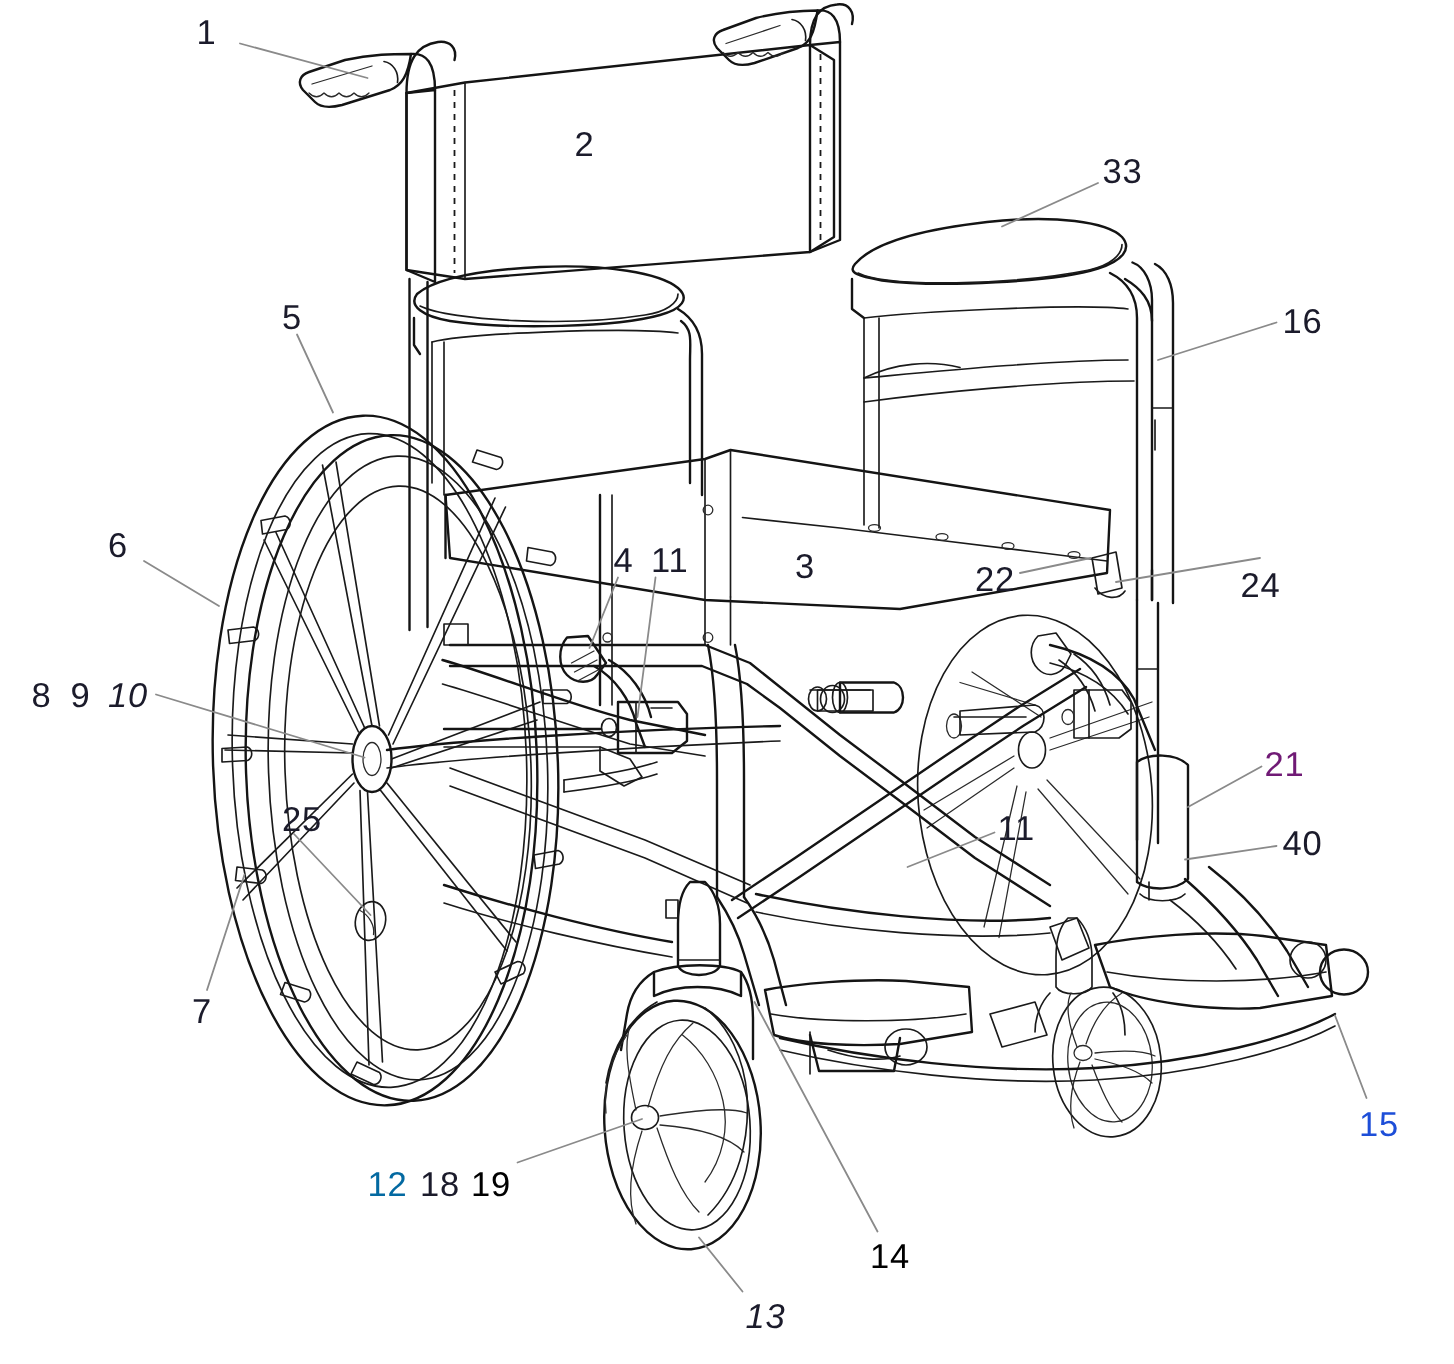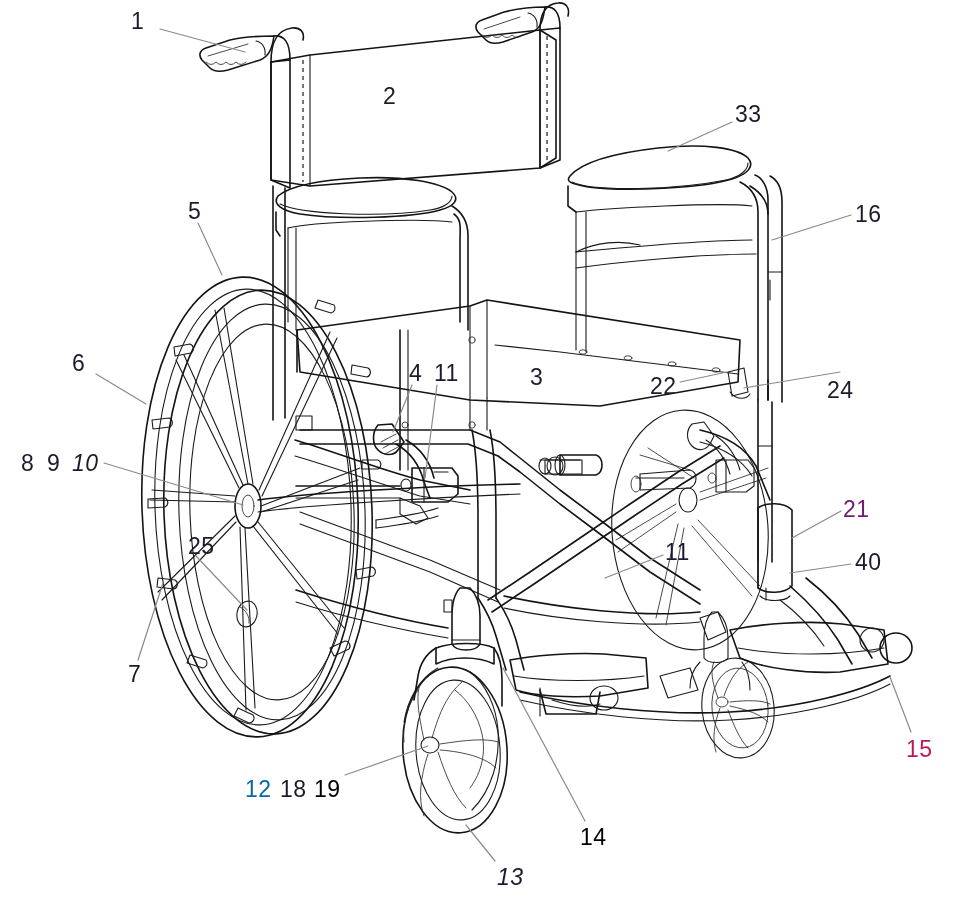--- a/index.html
+++ b/index.html
@@ -434,21 +434,21 @@
       <div class="callout-num" style="left: 188px; top: 200px; color: rgb(27, 27, 43);">5</div>
       <div class="callout-num" style="left: 72px; top: 352px; color: rgb(27, 27, 43);">6</div>
       <div class="callout-num" style="left: 128px; top: 663px; color: rgb(27, 27, 43);">7</div>
       <div class="callout-num" style="left: 21px; top: 452px; color: rgb(27, 27, 43);">8</div>
       <div class="callout-num" style="left: 47px; top: 452px; color: rgb(27, 27, 43);">9</div>
       <div class="callout-num" style="left: 72px; top: 452px; color: rgb(27, 27, 43); font-style: italic;">10</div>
       <div class="callout-num" style="left: 434px; top: 362px; color: rgb(27, 27, 43);">11</div>
       <div class="callout-num" style="left: 245px; top: 778px; color: #0369a1;">12</div>
       <div class="callout-num" style="left: 497px; top: 866px; color: rgb(27, 27, 43); font-style: italic;">13</div>
       <div class="callout-num" style="left: 580px; top: 826px; color: #000000;">14</div>
-      <div class="callout-num" style="left: 906px; top: 738px; color: #be185d;">15</div>
+      <div class="callout-num" style="left: 906px; top: 738px; color: #1d4ed8;">15</div>
       <div class="callout-num" style="left: 855px; top: 203px; color: rgb(27, 27, 43);">16</div>
       <div class="callout-num" style="left: 665px; top: 541px; color: rgb(27, 27, 43);">11</div>
       <div class="callout-num" style="left: 280px; top: 778px; color: rgb(27, 27, 43); text-align: center;">18</div>
       <div class="callout-num" style="left: 314px; top: 778px; color: #000000;">19</div>
       <div class="callout-num" style="left: 855px; top: 551px; color: rgb(27, 27, 43);">40</div>
       <div class="callout-num" style="left: 843px; top: 498px; color: #701a75;">21</div>
       <div class="callout-num" style="left: 650px; top: 375px; color: rgb(27, 27, 43);">22</div>
       <div class="callout-num" style="left: 735px; top: 103px; color: rgb(27, 27, 43);">33</div>
       <div class="callout-num" style="left: 827px; top: 358px; color: rgb(27, 27, 43); margin-top: 21px;">24</div>
       <div class="callout-num" style="left: 188px; top: 535px; color: rgb(27, 27, 43);">25</div>

